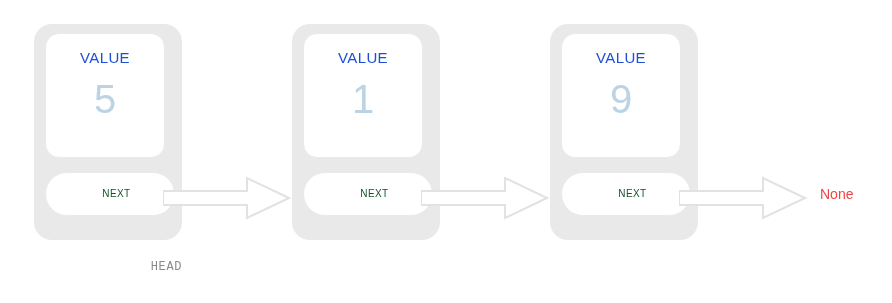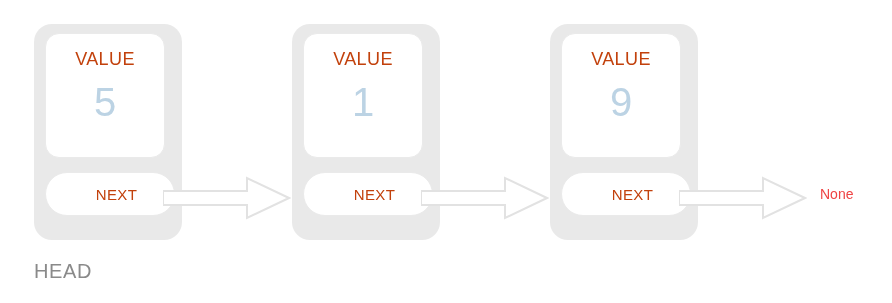--- a/index.html
+++ b/index.html
@@ -48,23 +48,23 @@
     border: 1px solid #eaeaea;
     border-radius: 14px;
     box-sizing: border-box;
     display: flex;
     flex-direction: column;
     align-items: center;
     justify-content: flex-start;
     padding-top: 16px;
   }
   .value-label {
-    font-size: 18px;
+    font-size: 15px;
     letter-spacing: 0.4px;
-    color: #c2410c;
+    color: #1d4ed8;
     line-height: 1;
   }
   .value-number {
     font-size: 40px;
     color: #bcd3e4;
     line-height: 1;
     margin-top: 14px;
     font-weight: 400;
   }
 
@@ -77,23 +77,23 @@
     height: 44px;
     background: #ffffff;
     border: 1px solid #eaeaea;
     border-radius: 22px;
     box-sizing: border-box;
     display: flex;
     align-items: center;
     justify-content: center;
   }
   .next-label {
-    font-size: 15px;
+    font-size: 10px;
     letter-spacing: 0.4px;
-    color: #c2410c;
+    color: #14532d;
     line-height: 1;
     margin-left: 13px;
   }
 
   
   .arrow {
     position: absolute;
     top: 175px;
     height: 46px;
   }
@@ -110,25 +110,26 @@
     font-size: 14px;
     color: #ef4444;
     line-height: 1;
   }
 
   
   .caption {
     position: absolute;
     top: 261px;
     width: 148px;
-    text-align: left;
-    font-size: 20px;
+    text-align: right;
+    font-size: 12px;
     letter-spacing: 0.6px;
     color: #8a8a8a;
     line-height: 1;
+    font-family: Liberation Mono, monospace;
   }
   .caption-head { left: 34px; }
   .caption-tail { left: 550px; }
 </style>
 </head>
 <body>
 
 <div id="diagram">
 
   <div class="node node-1">

